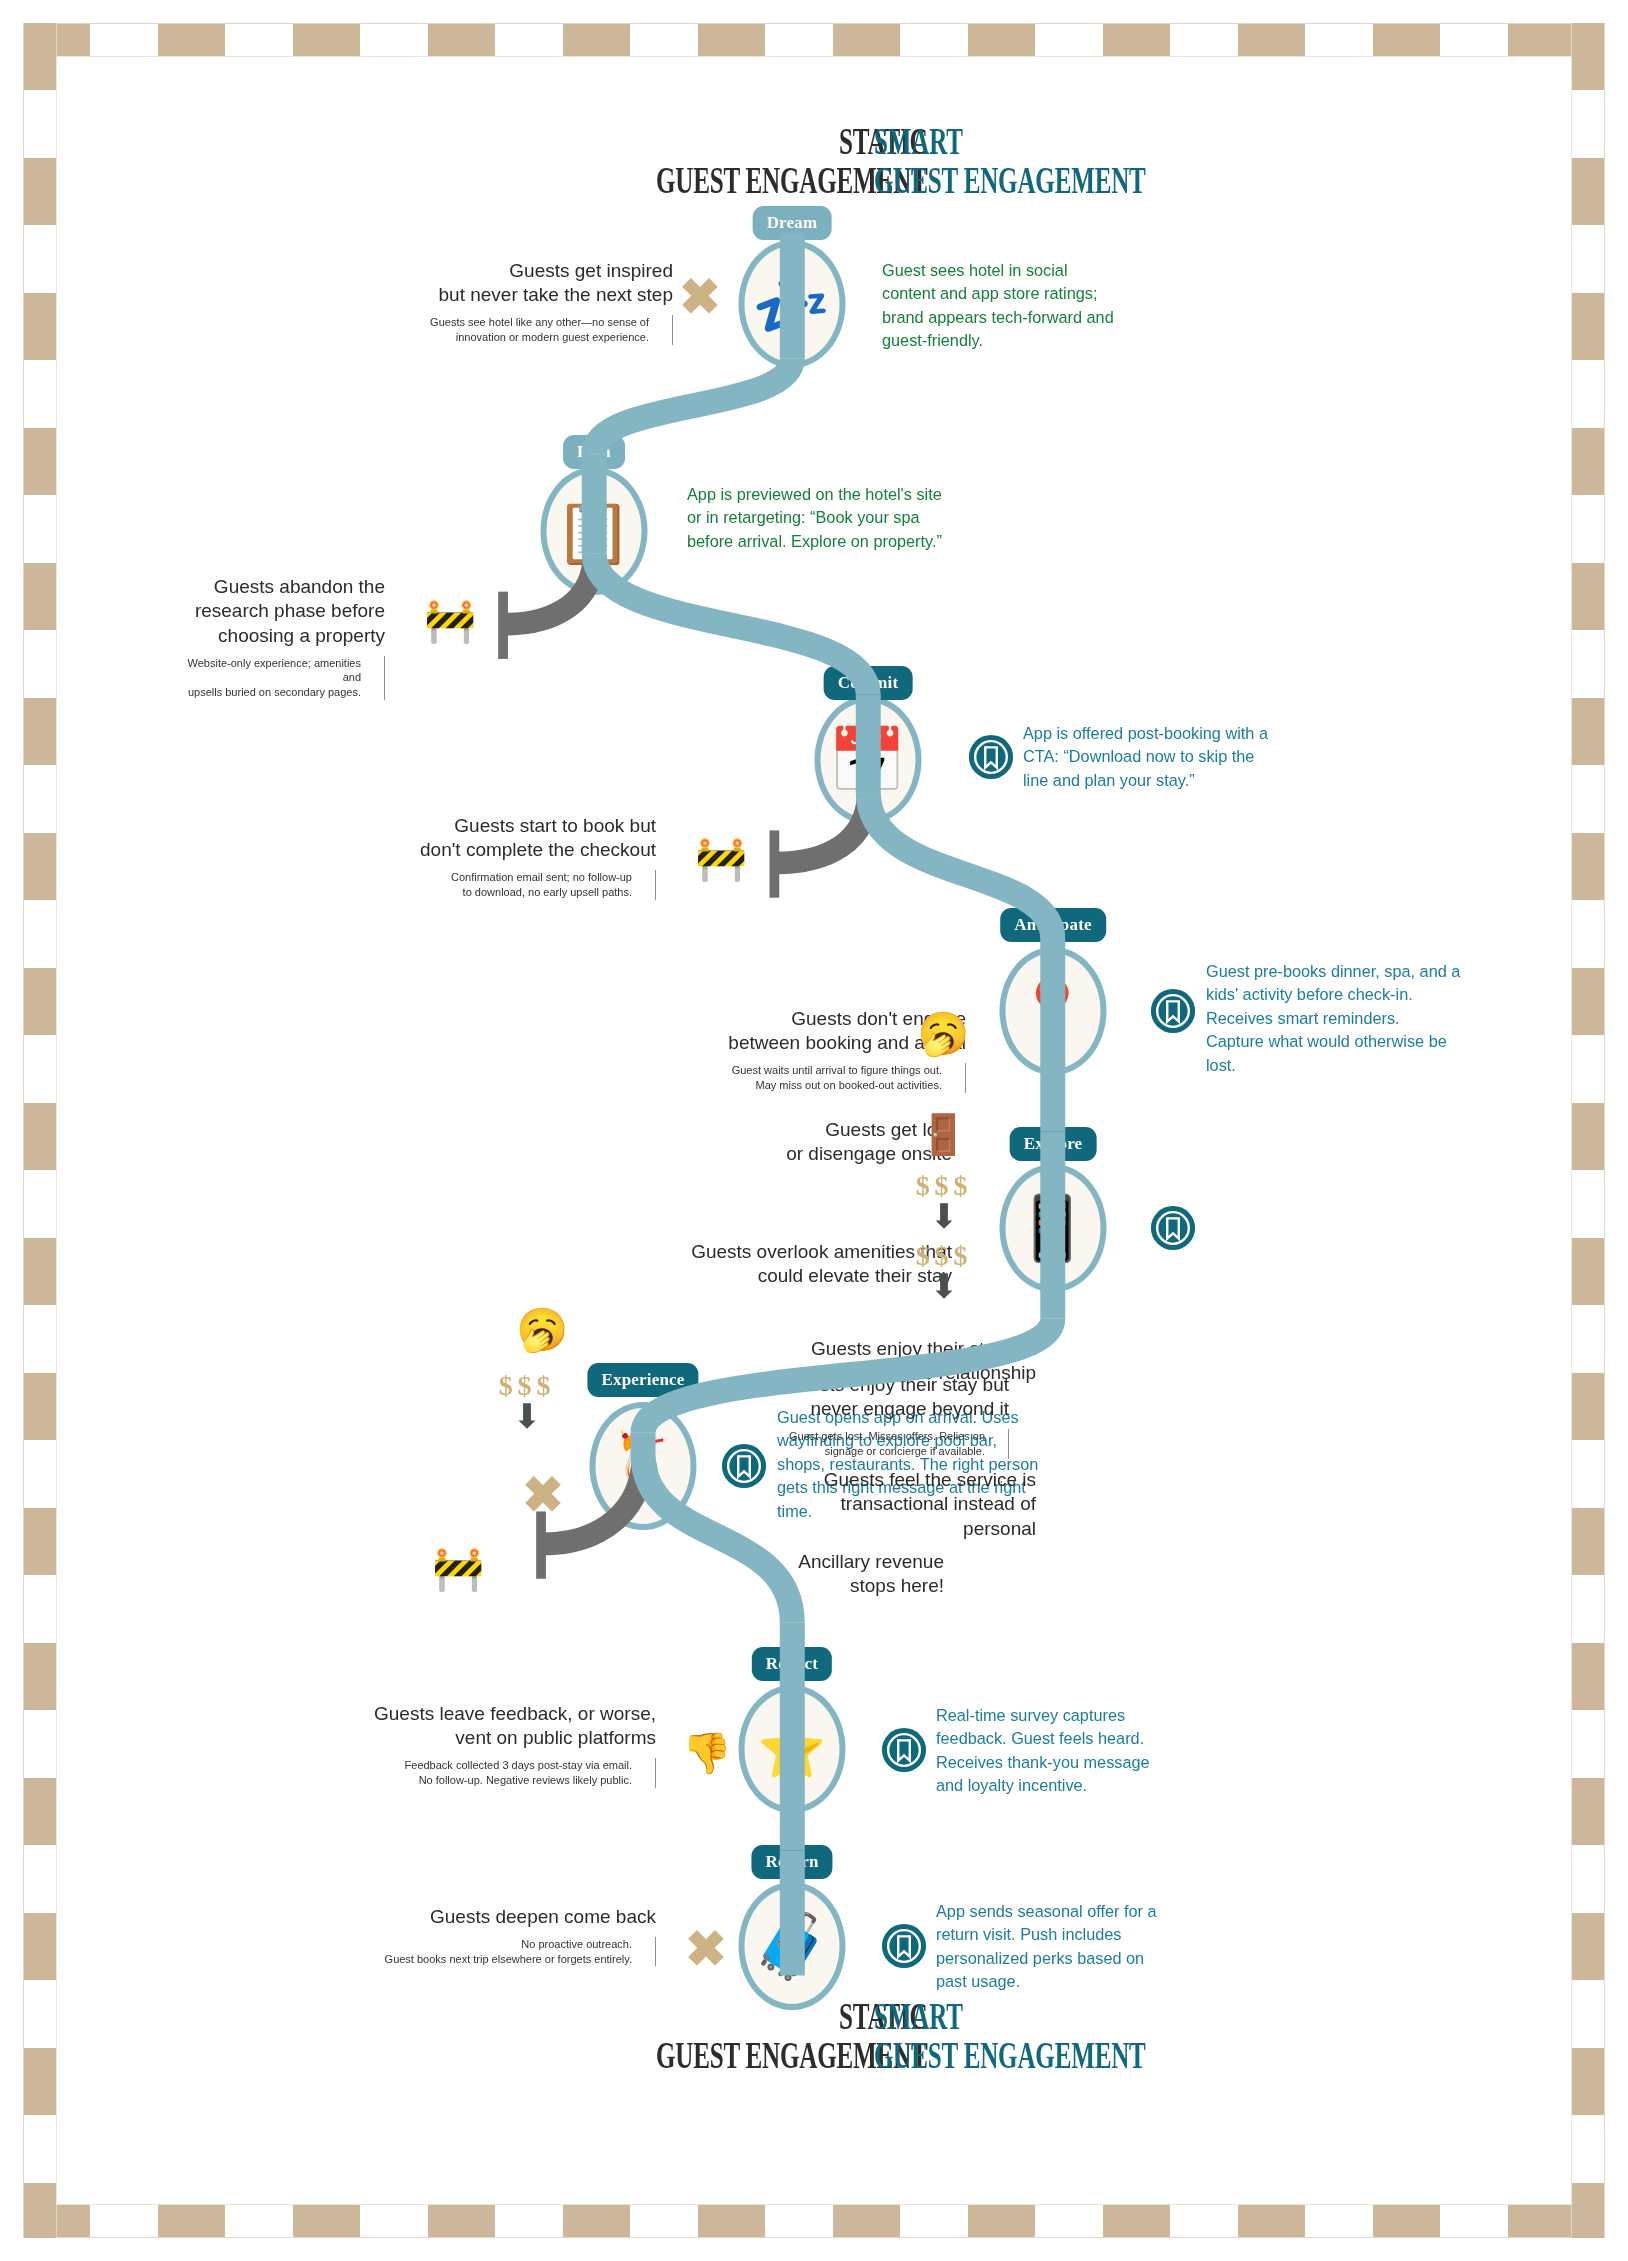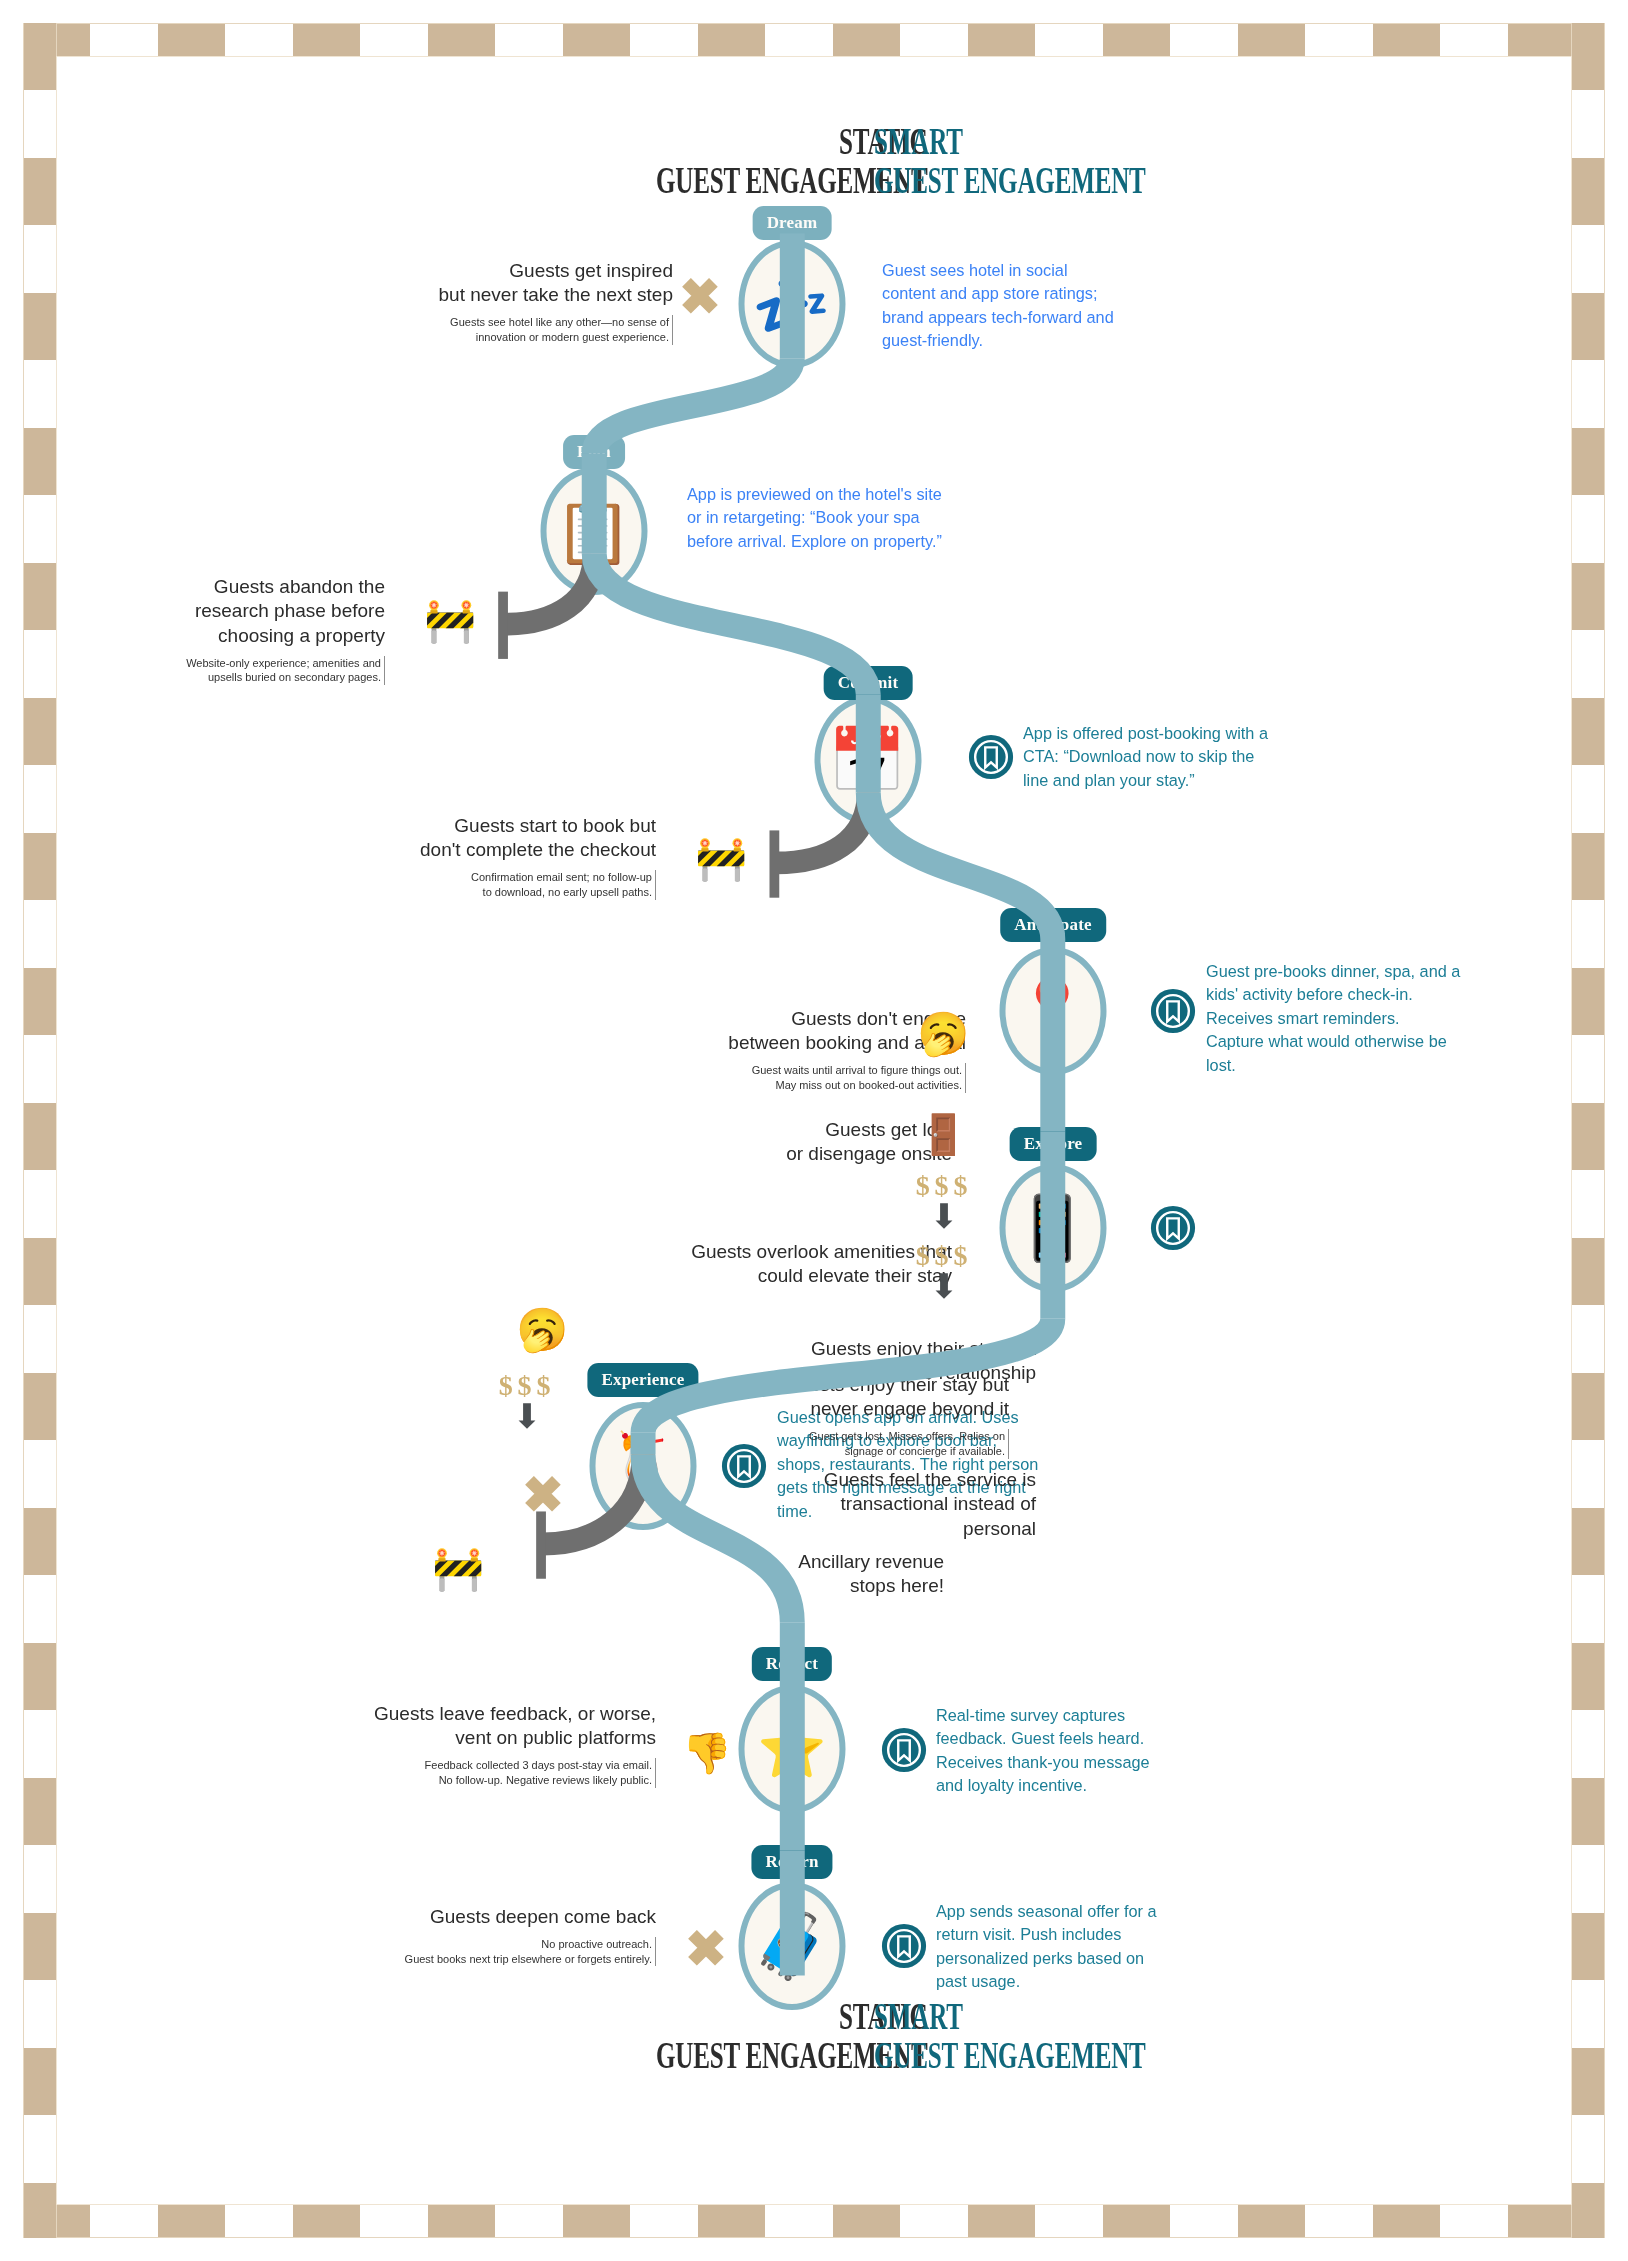--- a/index.html
+++ b/index.html
@@ -56,30 +56,30 @@
   
   .node { position:absolute; z-index:22; transform:translate(-50%,-50%);
           border-radius:50%; background:#faf7f0; border:6px solid #84b5c3;
           display:flex; align-items:center; justify-content:center; }
   .node .emo { font-size:63px; line-height:1; }
   .node .emo.sm { font-size:56px; }
 
   
   .smart-copy { position:absolute; z-index:20; color:#1c7e96; font-size:16.3px;
                 line-height:1.44; width:255px; }
-  .smart-copy.tealdim { color:#3b82f6; }
+  .smart-copy.tealdim { color:#15803d; }
 
   
   .logo { position:absolute; z-index:23; width:48px; height:48px; transform:translate(-50%,-50%); }
 
   
   .static-block { position:absolute; z-index:20; text-align:right; }
   .static-block .head { color:#2b2b2b; font-size:19px; line-height:1.28; }
   .static-block .sub  { color:#333; font-size:11px; line-height:1.34; margin-top:7.6px;
-                        border-right:1.1px solid #8e8e8e; padding-right:3px; }
+                        border-right:1.1px solid #8e8e8e; padding-right:23px; }
   .static-icon { position:absolute; z-index:21; transform:translate(-50%,-50%);
                  font-size:42px; line-height:1; }
   .static-icon.x   { color:#cdb284; font-size:50px; font-family:"Liberation Sans",sans-serif; font-weight:bold; }
 
   .dollar-group { position:absolute; z-index:21; transform:translate(-50%,-50%);
                   display:flex; flex-direction:column; align-items:center; gap:1.1px; }
   .dollar-group .dollars { color:#cfb173; font-size:28px; font-weight:bold; letter-spacing:4.9px;
                            font-family:"Liberation Serif",serif; }
   .dollar-group .dn { color:#4a4f52; font-size:34px; line-height:0.8; }
 </style>

